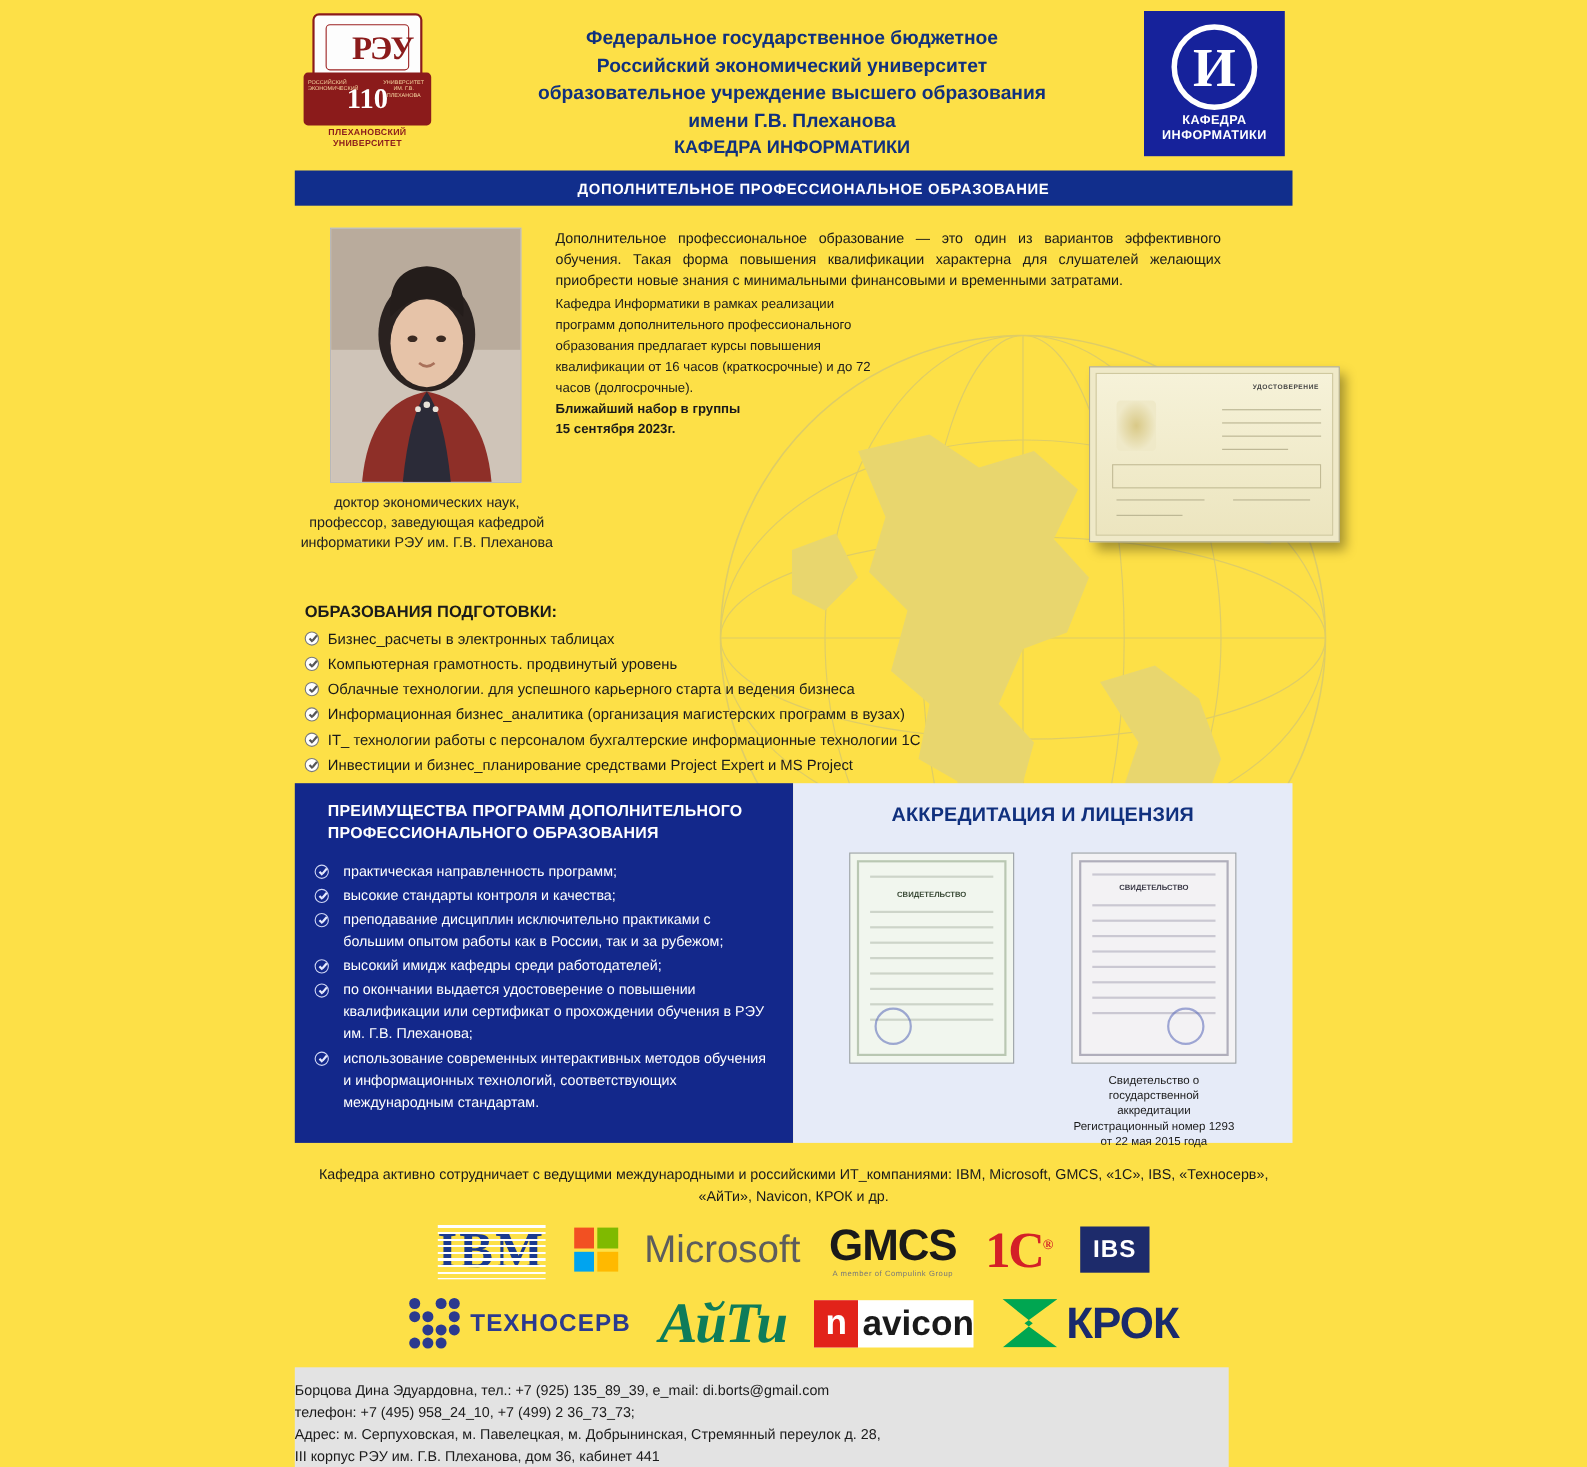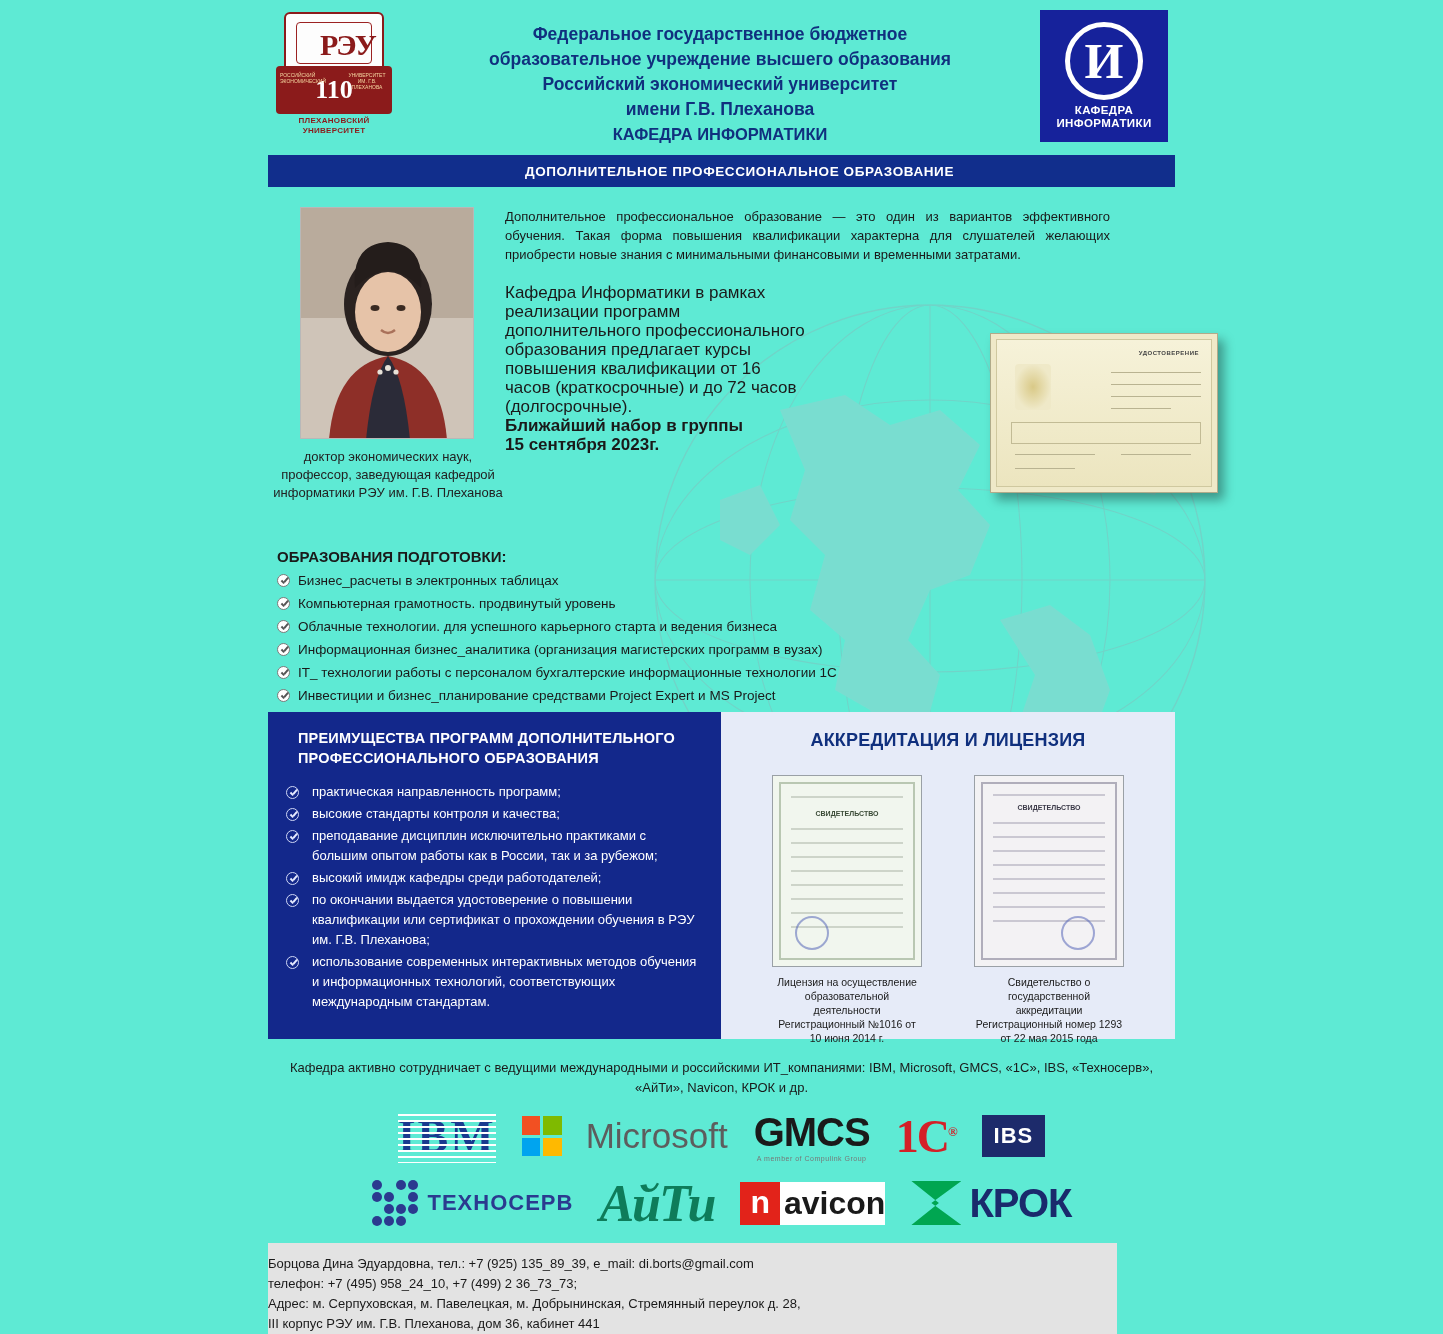--- a/index.html
+++ b/index.html
@@ -6,21 +6,21 @@
   html, body {
     margin: 0; padding: 0;
     background: #ffffff;
     font-family: "Liberation Sans", sans-serif;
   }
   .page {
     position: relative;
     width: 1443px;
     height: 1334px;
     overflow: hidden;
-    background: #5eead4;
+    background: #fde047;
   }
 
   
   .header {
     position: relative;
     display: flex;
     align-items: flex-start;
     padding: 8px 0 6px 0;
     height: 150px;
   }
@@ -147,23 +147,23 @@
   }
   .intro-top {
     position: absolute;
     left: 505px; top: 207px;
     width: 605px;
     font-size: 13px; line-height: 19px; color: #1a1a1a;
     text-align: justify;
   }
   .intro-second {
     position: absolute;
-    left: 505px; top: 283px;
+    left: 505px; top: 267px;
     width: 300px;
-    font-size: 17px; line-height: 19px; color: #1a1a1a;
+    font-size: 12px; line-height: 19px; color: #1a1a1a;
   }
   .intro-second b { font-weight: bold; }
 
   
   .certificate {
     position: absolute;
     left: 990px; top: 333px;
     width: 228px; height: 160px;
     background: #efe9c8;
     border: 1px solid #b0ab8a;
@@ -424,22 +424,22 @@
       <div class="badge110">
         <span class="side2">РОССИЙСКИЙ ЭКОНОМИЧЕСКИЙ</span>
         <span class="num">110</span>
         <span class="side">УНИВЕРСИТЕТ ИМ. Г.В. ПЛЕХАНОВА</span>
       </div>
       <div class="uni-name">ПЛЕХАНОВСКИЙ<br>УНИВЕРСИТЕТ</div>
     </div>
 
     <div class="header-title">
       <div>Федеральное государственное бюджетное</div>
+      <div>Российский экономический университет</div>
       <div>образовательное учреждение высшего образования</div>
-      <div>Российский экономический университет</div>
       <div>имени Г.В. Плеханова</div>
       <div class="dept">КАФЕДРА ИНФОРМАТИКИ</div>
     </div>
 
     <div class="kafedra-logo">
       <div class="circle">И</div>
       <div class="lbl">КАФЕДРА<br>ИНФОРМАТИКИ</div>
     </div>
   </div>
 
@@ -563,21 +563,20 @@
           <div class="t-line" style="top:52px;"></div>
           <div class="t-line" style="top:66px;"></div>
           <div class="t-line" style="top:80px;"></div>
           <div class="t-line" style="top:94px;"></div>
           <div class="t-line" style="top:108px;"></div>
           <div class="t-line" style="top:122px;"></div>
           <div class="t-line" style="top:136px;"></div>
           <div class="t-line" style="top:150px;"></div>
           <div class="seal" style="left:22px; top:140px;"></div>
         </div>
-        <div class="cap">Лицензия на осуществление образовательной деятельности Регистрационный №1016 от 10 июня 2014 г.</div>
       </div>
 
       <div class="doc acc">
         <div class="thumb">
           <div class="border-pat"></div>
           <div class="t-head" style="top:28px;">СВИДЕТЕЛЬСТВО</div>
           <div class="t-line" style="top:18px;"></div>
           <div class="t-line" style="top:46px;"></div>
           <div class="t-line" style="top:60px;"></div>
           <div class="t-line" style="top:74px;"></div>

